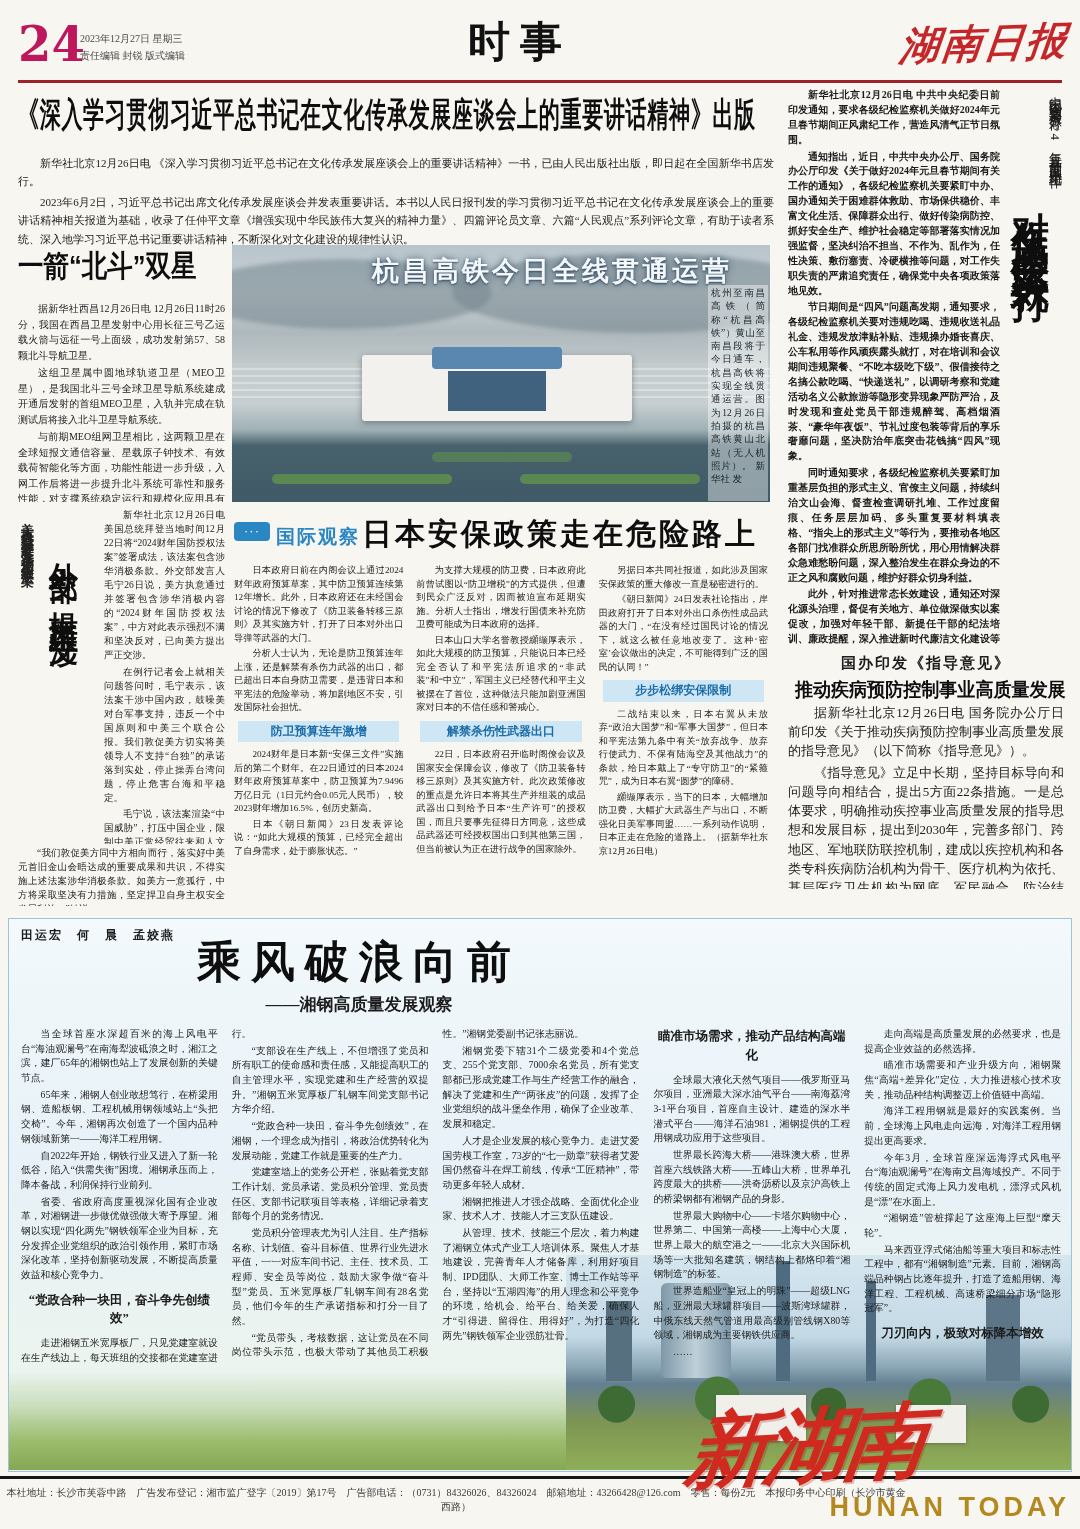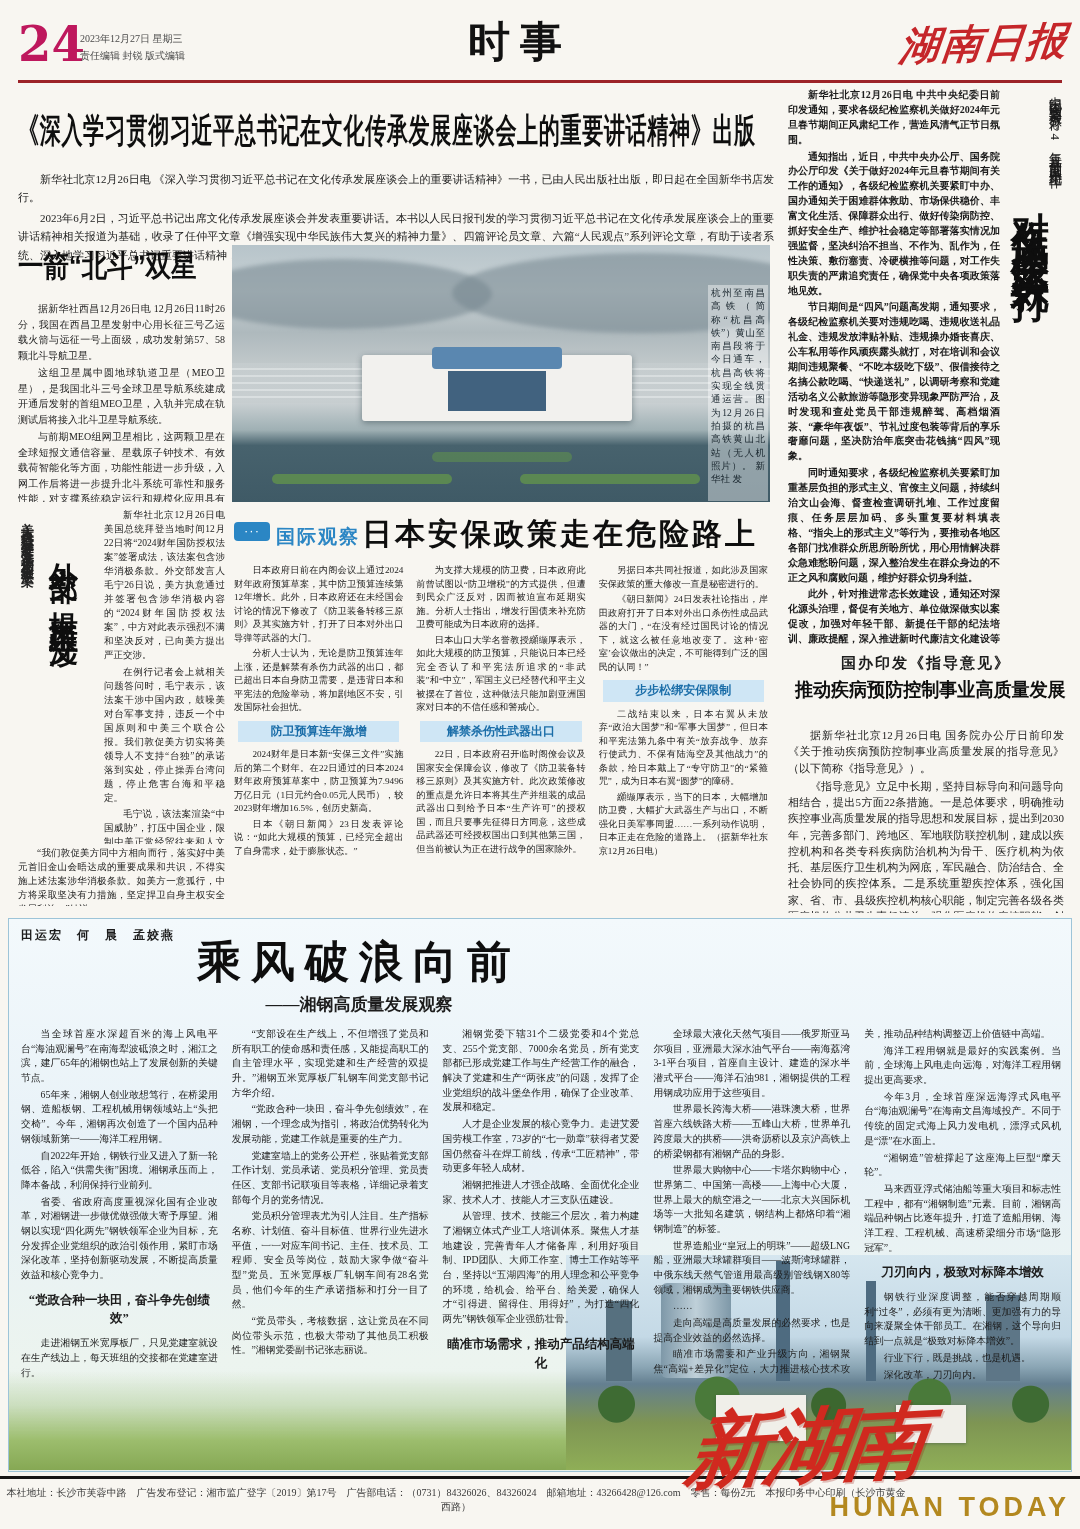--- a/index.html
+++ b/index.html
@@ -11,21 +11,21 @@
   .meta{position:absolute;left:80px;top:30px;font-size:10px;color:#4a4a4a;line-height:1.7;}
   .section-title{position:absolute;left:400px;top:14px;width:240px;text-align:center;
           font-size:42px;font-weight:900;letter-spacing:10px;color:#111;}
   .masthead{position:absolute;right:12px;top:16px;font-size:40px;font-weight:900;font-style:italic;
           color:#c5262a;transform:skewX(-8deg) rotate(-2deg);font-family:"DejaVu Serif",serif;letter-spacing:2px;}
   .redline{position:absolute;left:18px;width:1044px;top:80px;height:3px;background:#9c2328;}
   
   .p{margin:0 0 2px 0;text-indent:2em;text-align:justify;}
   .h-big{font-family:"Liberation Sans",sans-serif;font-weight:900;color:#0e0e0e;}
   
-  .lead{position:absolute;left:18px;top:92px;width:756px;margin-top:16px;}
+  .lead{position:absolute;left:18px;top:92px;width:756px;}
   .lead-h{font-size:34px;white-space:nowrap;transform:scaleX(0.62);transform-origin:left center;
           letter-spacing:1px;}
   .lead-body{margin-top:16px;font-size:11px;line-height:1.68;}
   
   .beidou{position:absolute;left:18px;top:242px;width:207px;height:260px;overflow:hidden;}
   .beidou-h{font-size:30px;white-space:nowrap;transform:scaleX(0.85);transform-origin:left center;margin:4px 0 14px 0;}
   .smallbody{font-size:10px;line-height:1.55;}
   
   .photo{position:absolute;left:232px;top:245px;width:538px;height:257px;overflow:hidden;
          background:linear-gradient(#b7c4ca 0%,#c9d2d5 18%,#aeb9bd 34%,#c3cacc 48%,#cfd4d6 60%,#9fb0b4 72%,#47626d 78%,#3f5a66 100%);}
@@ -69,21 +69,21 @@
   .disc-body{position:absolute;left:0;top:2px;width:212px;height:556px;overflow:hidden;
            font-size:10px;line-height:1.49;font-weight:bold;}
   .disc-h{position:absolute;left:216px;top:96px;height:450px;writing-mode:vertical-rl;
            font-size:38px;letter-spacing:9px;}
   .disc-kicker{position:absolute;left:258px;top:0;height:556px;writing-mode:vertical-rl;
            font-size:13px;letter-spacing:2px;color:#1a1a1a;}
   
   .cdc{position:absolute;left:788px;top:652px;width:276px;height:253px;}
   .cdc-kicker{text-align:center;font-size:15px;font-weight:700;letter-spacing:2px;margin:2px 0 4px;}
   .cdc-h{text-align:center;font-size:19px;white-space:nowrap;transform:scaleX(0.95);transform-origin:center;}
-  .cdc-body{margin-top:24px;height:186px;overflow:hidden;font-size:11px;line-height:1.48;}
+  .cdc-body{margin-top:0;height:186px;overflow:hidden;font-size:13px;line-height:1.48;}
   
   .box{position:absolute;left:8px;top:918px;width:1062px;height:552px;border:1px solid #9dc4d8;
        background:linear-gradient(#f3f9fc 0%,#e7f1f7 45%,#ecf4ef 80%,#e9f2ec 100%);overflow:hidden;}
   .authors{position:absolute;left:12px;top:8px;font-size:12px;font-weight:700;letter-spacing:2px;}
   .feat-h{position:absolute;left:0;top:14px;width:700px;text-align:center;font-size:44px;letter-spacing:10px;}
   .feat-sub{position:absolute;left:0;top:74px;width:700px;text-align:center;font-size:17px;font-weight:700;}
   .feat-body{position:absolute;left:12px;top:108px;width:1040px;height:360px;overflow:hidden;
        column-count:5;column-gap:14px;font-size:9.8px;line-height:1.5;}
   .sub-k{font-weight:700;font-size:12.5px;text-align:center;margin:8px 2px;break-inside:avoid;}
   
@@ -145,20 +145,21 @@
     <div class="mtn" style="left:-40px;top:14px;width:300px;height:70px;"></div>
     <div class="mtn" style="left:220px;top:8px;width:380px;height:80px;"></div>
     <div class="tracks"></div>
     <div class="station">
       <div class="roof"></div>
       <div class="glass"></div>
     </div>
     <div class="plaza-hedge" style="left:40px;bottom:18px;width:180px;"></div>
     <div class="plaza-hedge" style="right:70px;bottom:18px;width:180px;"></div>
     <div class="plaza-hedge" style="left:200px;bottom:40px;width:140px;opacity:.6;"></div>
+    <div class="photo-title">杭昌高铁今日全线贯通运营</div>
     <div class="photo-cap">杭州至南昌高铁（简称“杭昌高铁”）黄山至南昌段将于今日通车，杭昌高铁将实现全线贯通运营。图为12月26日拍摄的杭昌高铁黄山北站（无人机照片）。 新华社 发</div>
   </div>
 
   <div class="foreign">
     <div class="foreign-kicker">美方执意通过并签署含涉华消极条款法案</div>
     <div class="h-big foreign-h">外交部：提出严正交涉</div>
     <div class="foreign-body">
         <p class="p">新华社北京12月26日电 美国总统拜登当地时间12月22日将“2024财年国防授权法案”签署成法，该法案包含涉华消极条款。外交部发言人毛宁26日说，美方执意通过并签署包含涉华消极内容的“2024财年国防授权法案”，中方对此表示强烈不满和坚决反对，已向美方提出严正交涉。</p>
         <p class="p">在例行记者会上就相关问题答问时，毛宁表示，该法案干涉中国内政，鼓噪美对台军事支持，违反一个中国原则和中美三个联合公报。我们敦促美方切实将美领导人不支持“台独”的承诺落到实处，停止操弄台湾问题，停止危害台海和平稳定。</p>
         <p class="p">毛宁说，该法案渲染“中国威胁”，打压中国企业，限制中美正常经贸往来和人文交流，不符合任何一方利益。美方应摒弃冷战思维和意识形态偏见，为中美经贸等各领域合作创造良好环境。</p>
@@ -266,25 +267,20 @@
           <p class="p">世界造船业“皇冠上的明珠”——超级LNG船，亚洲最大球罐群项目——波斯湾球罐群，中俄东线天然气管道用最高级别管线钢X80等领域，湘钢成为主要钢铁供应商。</p>
           <p class="p">……</p>
           <p class="p">走向高端是高质量发展的必然要求，也是提高企业效益的必然选择。</p>
           <p class="p">瞄准市场需要和产业升级方向，湘钢聚焦“高端+差异化”定位，大力推进核心技术攻关，推动品种结构调整迈上价值链中高端。</p>
           <p class="p">海洋工程用钢就是最好的实践案例。当前，全球海上风电走向远海，对海洋工程用钢提出更高要求。</p>
           <p class="p">今年3月，全球首座深远海浮式风电平台“海油观澜号”在海南文昌海域投产。不同于传统的固定式海上风力发电机，漂浮式风机是“漂”在水面上。</p>
           <p class="p">“湘钢造”管桩撑起了这座海上巨型“摩天轮”。</p>
           <p class="p">马来西亚浮式储油船等重大项目和标志性工程中，都有“湘钢制造”元素。目前，湘钢高端品种钢占比逐年提升，打造了造船用钢、海洋工程、工程机械、高速桥梁细分市场“隐形冠军”。</p>
         </div>
       <h3 class="sub-k">刀刃向内，极致对标降本增效</h3>
-      <div>
-          <p class="p">钢铁行业深度调整，能否穿越周期顺利“过冬”，必须有更为清晰、更加强有力的导向来凝聚全体干部员工。在湘钢，这个导向归结到一点就是“极致对标降本增效”。</p>
-          <p class="p">行业下行，既是挑战，也是机遇。</p>
-          <p class="p">深化改革，刀刃向内。</p>
-        </div>
     </div>
   </div>
 
   <div class="newhunan">新湖南</div>
   <div class="hunantoday">HUNAN TODAY</div>
   <div class="footline"></div>
   <div class="foottext">本社地址：长沙市芙蓉中路　广告发布登记：湘市监广登字〔2019〕第17号　广告部电话：（0731）84326026、84326024　邮箱地址：43266428@126.com　零售：每份2元　本报印务中心印刷（长沙市黄金西路）</div>
 
 </div>
 

